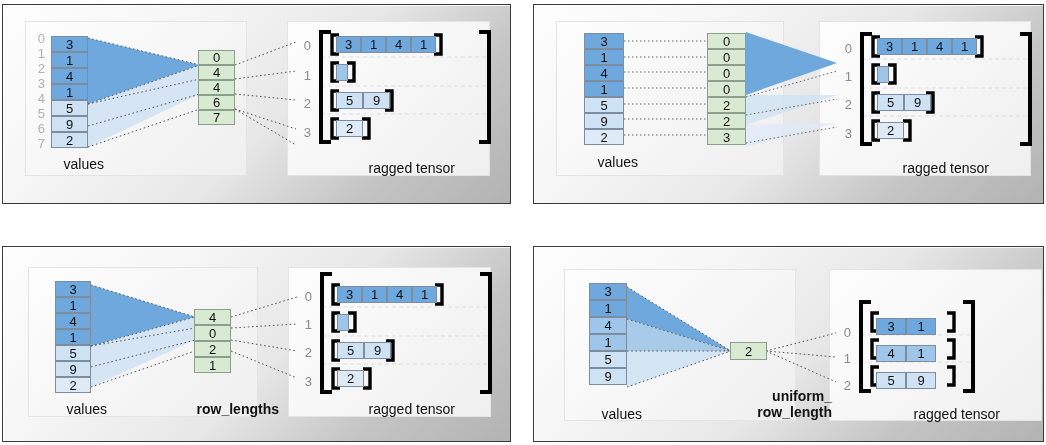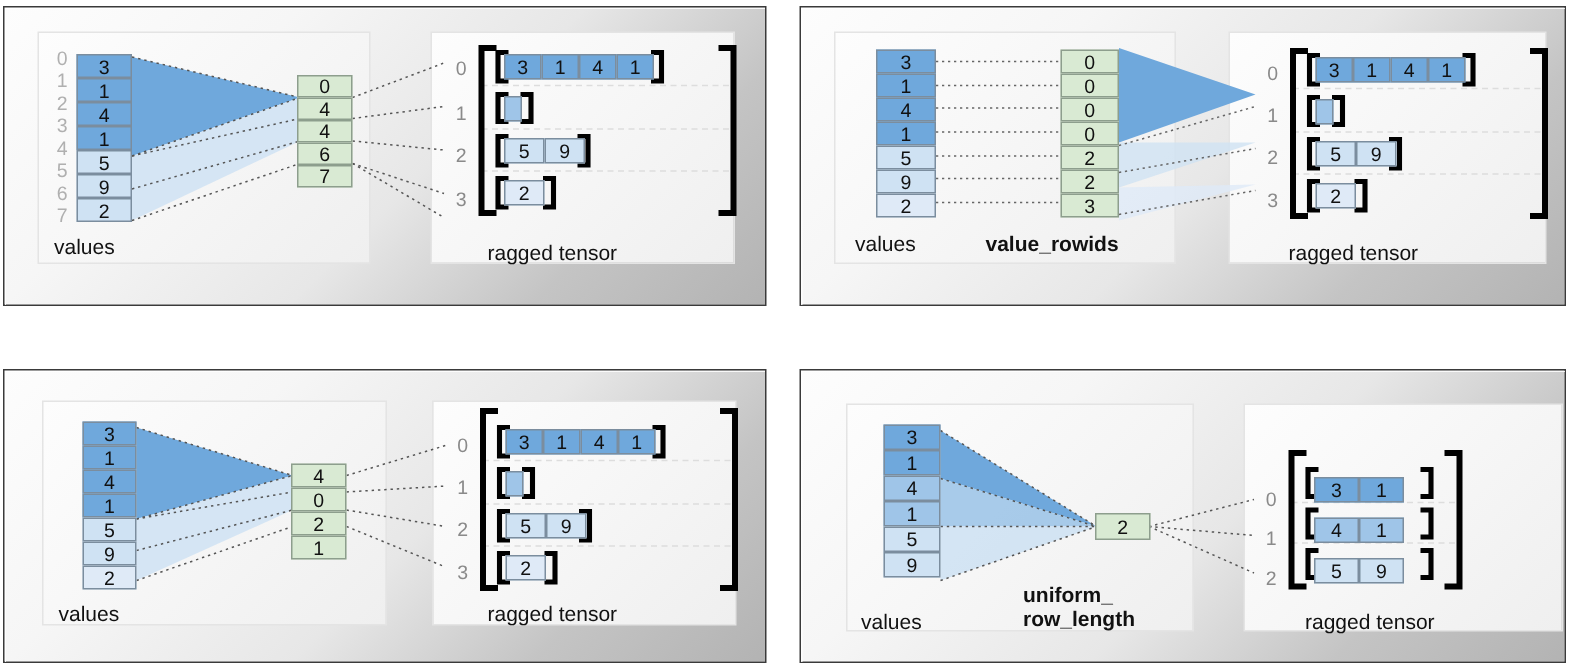--- a/index.html
+++ b/index.html
@@ -46,21 +46,21 @@
     text-align:right;line-height:1;
   }
   .rowidx{
     position:absolute;font-size:13px;color:#8a8a8a;
     text-align:right;line-height:1;
   }
 
   
   .cap{
     position:absolute;font-size:14px;color:#111;
-    text-align:left;line-height:1.12;white-space:pre-line;
+    text-align:right;line-height:1.12;white-space:pre-line;
   }
   .cap.b{font-weight:bold;}
 
   svg{display:block;overflow:visible;}
 </style>
 </head>
 <body>
 
 <div class="stage">
 
@@ -228,21 +228,20 @@
 
       <div class="cell" style="left:37px;top:35px;width:12px;height:17px;background:#9fc5e8;"></div>
 
       <div class="cell" style="left:37px;top:63px;width:27px;height:17px;background:#cfe2f3;">5</div>
       <div class="cell" style="left:64px;top:63px;width:27px;height:17px;background:#cfe2f3;">9</div>
 
       <div class="cell" style="left:37px;top:91px;width:27px;height:17px;background:#dfeaf7;">2</div>
     </div>
 
     <div class="cap" style="left:36px;top:150px;width:68px;">values</div>
-    <div class="cap b" style="left:123px;top:150px;width:140px;">value_rowids</div>
     <div class="cap" style="left:325px;top:156px;width:130px;">ragged tensor</div>
   </div>
 
   <div class="panel panel-bl">
     <div class="card" style="left:25px;top:20px;width:230px;height:150px;"></div>
     <div class="card" style="left:285px;top:20px;width:203px;height:150px;"></div>
 
     <svg class="lyr" style="left:0;top:0;" width="509" height="196">
       <polygon points="88,38 192,70 88,99" fill="#6fa8dc"></polygon>
       <polygon points="88,99 192,70 192,93 88,140" fill="#cfe2f3" opacity=".85"></polygon>
@@ -307,20 +306,21 @@
 
       <div class="cell" style="left:37px;top:35px;width:12px;height:17px;background:#9fc5e8;"></div>
 
       <div class="cell" style="left:37px;top:63px;width:27px;height:17px;background:#cfe2f3;">5</div>
       <div class="cell" style="left:64px;top:63px;width:27px;height:17px;background:#cfe2f3;">9</div>
 
       <div class="cell" style="left:37px;top:91px;width:27px;height:17px;background:#dfeaf7;">2</div>
     </div>
 
     <div class="cap" style="left:36px;top:155px;width:68px;">values</div>
+    <div class="cap b" style="left:128px;top:155px;width:148px;">row_lengths</div>
     <div class="cap" style="left:322px;top:155px;width:130px;">ragged tensor</div>
   </div>
 
   <div class="panel panel-br">
     <div class="card" style="left:30px;top:22px;width:232px;height:152px;"></div>
     <div class="card" style="left:295px;top:22px;width:213px;height:152px;"></div>
 
     <svg class="lyr" style="left:0;top:0;" width="511" height="196">
       <polygon points="93,40 197,104 93,72" fill="#6fa8dc"></polygon>
       <polygon points="93,72 197,104 93,104" fill="#9fc5e8" opacity=".9"></polygon>

